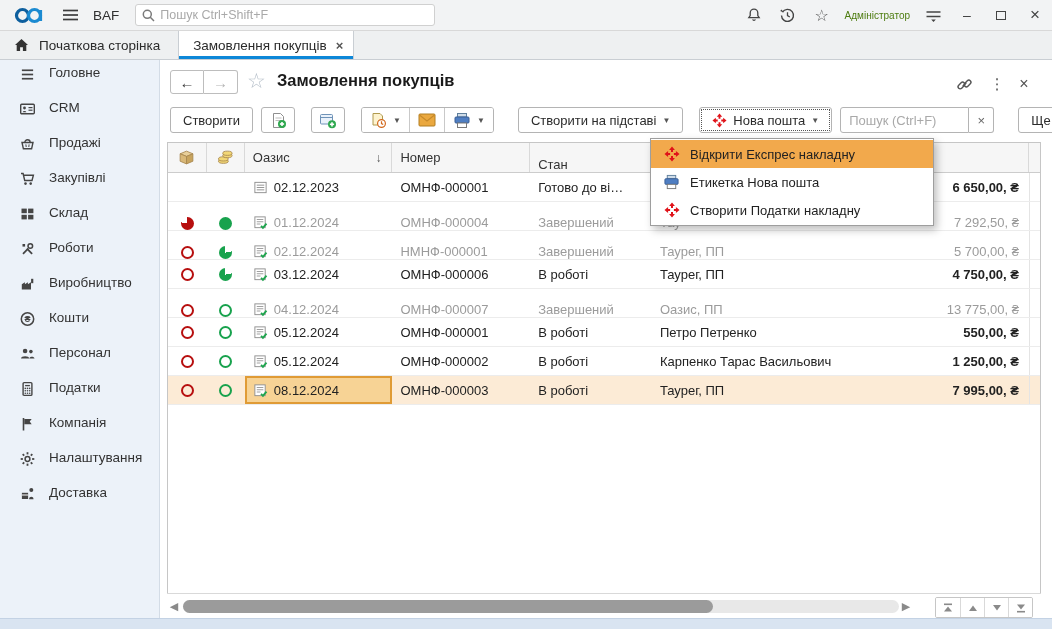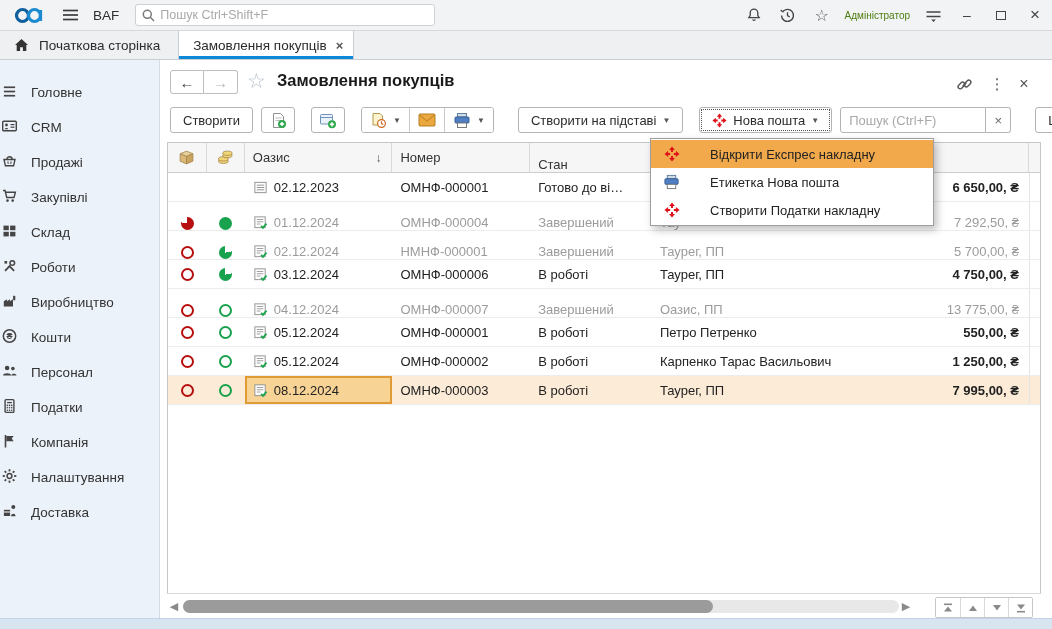--- a/index.html
+++ b/index.html
@@ -27,21 +27,21 @@
   .tabbar { left:0; top:31px; width:1052px; height:29px; background:#eef0f1; border-bottom:1px solid #c9ced3; display:flex; align-items:stretch; }
   .home-tab { display:flex; align-items:center; padding:0 18px 0 14px; cursor:pointer; }
   .home-tab .lbl { margin-left:10px; font-size:13.5px; color:#2b2b2b; }
   .tab-active { display:flex; align-items:center; background:#fff; border-left:1px solid #c9ced3; border-right:1px solid #c9ced3; padding:0 10px 0 14px; position:relative; cursor:pointer; }
   .tab-active .lbl { font-size:13.5px; color:#2b2b2b; }
   .tab-active .under { position:absolute; left:0; right:0; bottom:0; height:3px; background:#0d87d8; }
   .tab-close { margin-left:9px; font-size:13px; color:#555; font-weight:bold; cursor:pointer; }
 
   
   .sidebar { left:0; top:60px; width:160px; height:558px; background:#ecf2f9; border-right:1px solid #d3dce6; padding-top:5px; }
-  .side-item { height:35px; display:flex; align-items:flex-end; cursor:pointer; }
+  .side-item { height:35px; display:flex; align-items:flex-start; padding-left:18px; cursor:pointer; }
   .side-ico { width:18px; height:18px; display:inline-flex; align-items:center; justify-content:center; }
   .side-label { margin-left:13px; font-size:13.5px; color:#333; }
 
   
   .nav-btns { left:170px; top:70px; display:flex; }
   .nav-btn { width:34px; height:24px; background:#fff; border:1px solid #bdbdbd; display:flex; align-items:center; justify-content:center; font-size:15px; cursor:pointer; }
   .nav-btn.back { border-radius:3px 0 0 3px; color:#3a3a3a; }
   .nav-btn.fwd { border-radius:0 3px 3px 0; border-left:none; color:#b5b5b5; }
   .fav-star { left:247px; top:69px; font-size:21px; color:#b9c2cc; cursor:pointer; }
   .page-title { left:277px; top:71px; font-size:16.5px; font-weight:bold; color:#1a1a1a; }
@@ -53,21 +53,21 @@
   .toolbar { left:170px; top:107px; height:26px; display:flex; align-items:center; }
   .btn { display:inline-flex; align-items:center; justify-content:center; height:26px; background:#fff; border:1px solid #b4b4b4; border-radius:3px; font-size:13px; color:#2b2b2b; padding:0 12px; cursor:pointer; white-space:nowrap; }
   .ibtn { width:34px; padding:0; }
   .caret { font-size:8px; color:#555; margin-left:6px; }
   .btn-group { display:inline-flex; border:1px solid #b4b4b4; border-radius:3px; overflow:hidden; height:26px; }
   .seg { display:inline-flex; align-items:center; justify-content:center; background:#fff; padding:0 8px; cursor:pointer; }
   .seg + .seg { border-left:1px solid #c9c9c9; }
   .np-btn { outline:1px dotted #555; outline-offset:-3px; }
   .np-btn .np-ico { margin-right:6px; display:inline-flex; }
   .find-box { display:inline-flex; height:26px; }
-  .find-box input { width:146px; height:26px; border:1px solid #b4b4b4; border-radius:3px 0 0 3px; padding:0 8px; font-size:13px; font-family:inherit; color:#333; outline:none; }
+  .find-box input { width:129px; height:26px; border:1px solid #b4b4b4; border-radius:3px 0 0 3px; padding:0 8px; font-size:13px; font-family:inherit; color:#333; outline:none; }
   .find-clear { width:25px; height:26px; border:1px solid #b4b4b4; border-left:none; border-radius:0 3px 3px 0; background:#fff; display:inline-flex; align-items:center; justify-content:center; color:#666; font-size:13px; cursor:pointer; }
   .sp { width:8px; } .sp2 { width:16px; }
 
   
   .tframe { left:167px; top:142px; width:874px; height:476px; border:1px solid #c6c6c6; background:#fff; }
   .thead { display:flex; height:30px; background:#f6f6f6; border-bottom:1px solid #cccccc; }
   .th { display:flex; align-items:center; padding-left:8px; border-right:1px solid #d9d9d9; color:#333; cursor:pointer; font-size:13px; }
   .th:last-child { border-right:none; }
   .c-ship { width:39px; justify-content:center; padding-left:0; }
   .c-pay { width:38px; justify-content:center; padding-left:0; }
@@ -90,21 +90,21 @@
   .dtext { margin-left:6px; }
   .dot { width:13px; height:13px; border-radius:50%; display:inline-block; }
   .red-ring { border:2.6px solid #b70f0f; }
   .green-ring { border:2.6px solid #18a24d; }
   .green-full { background:#18a24d; }
   .green-pie { background:conic-gradient(#fff 0 22%, #18a24d 22% 100%); }
   .red-pie { background:conic-gradient(#b70f0f 0 78%, #fff 78% 100%); }
 
   
   .menu { left:650px; top:138px; width:284px; background:#fff; border:1px solid #9e9e9e; box-shadow:3px 4px 8px rgba(0,0,0,.25); z-index:50; padding:1px 0; }
-  .menu-item { height:28px; display:flex; align-items:center; padding-left:12px; cursor:pointer; font-size:13px; color:#222;gap:20px; }
+  .menu-item { height:28px; display:flex; align-items:center; padding-left:12px; cursor:pointer; font-size:13px; color:#222; }
   .menu-item .mico { width:17px; height:17px; display:inline-flex; align-items:center; justify-content:center; margin-right:10px; }
   .menu-item.hl { background:#f2a94c; }
 
   
   .scrollrow { left:167px; top:593px; width:874px; height:25px; border-top:1px solid #d9d9d9; background:#fff; display:flex; align-items:center; }
   .sarrow { width:14px; text-align:center; color:#8a8a8a; font-size:11px; cursor:pointer; }
   .strack { position:relative; height:13px; width:716px; background:#e8e8e8; border-radius:7px; margin-left:2px; }
   .sthumb { position:absolute; left:0; top:0; height:13px; width:530px; background:#9b9b9b; border-radius:7px; cursor:grab; }
   .navgroup { position:absolute; right:8px; top:3px; display:flex; border:1px solid #c6c6c6; border-radius:2px; overflow:hidden; }
   .ngbtn { width:24px; height:19px; background:#fff; display:flex; align-items:center; justify-content:center; cursor:pointer; }

